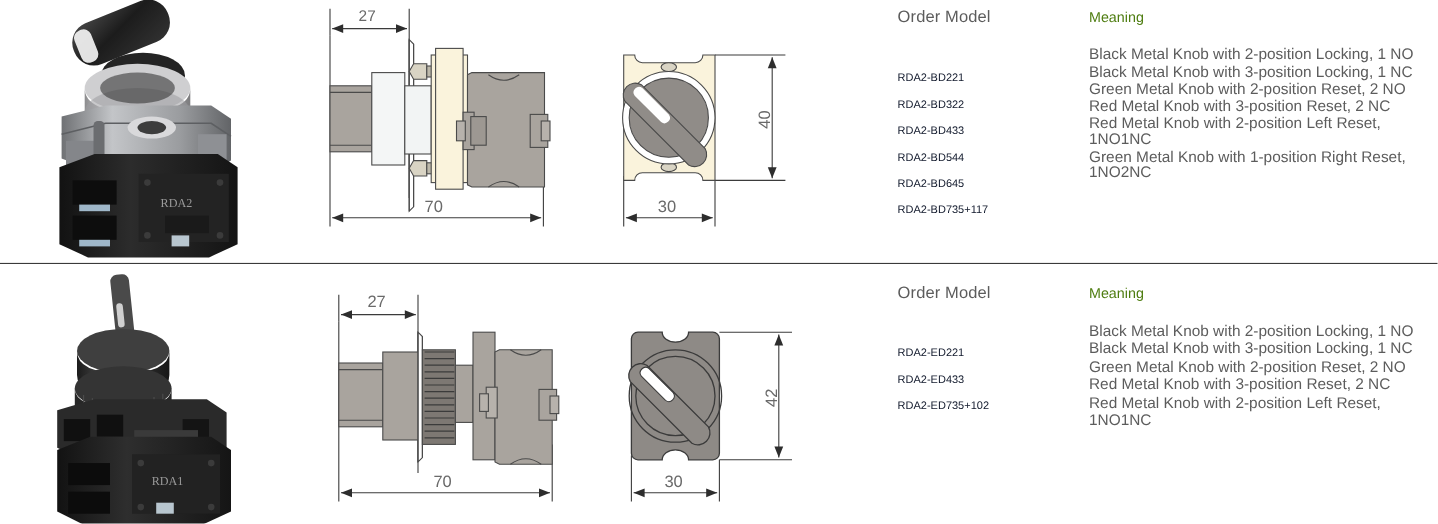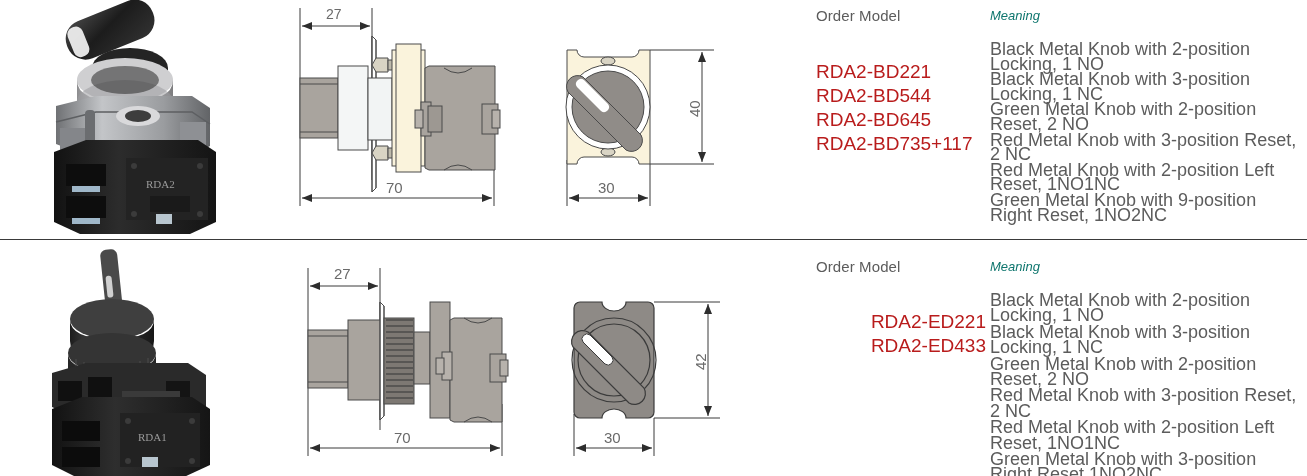--- a/index.html
+++ b/index.html
@@ -85,52 +85,51 @@
     letter-spacing: .1px;
     color: #5c5c5c;
     white-space: nowrap;
     text-align: right;
   }
   .spec-head-meaning {
     position: absolute;
     left: 180px;
     top: 8px;
     font-size: 13px;
-    color: #0f766e;
+    color: #4d7c0f;
     white-space: nowrap;
-    font-style: italic;
   }
   .model-list {
     position: absolute;
     left: 6px;
     top: 60px;
     width: 170px;
   }
   .model-list .model-row {
-    font-size: 19px;
+    font-size: 10px;
     line-height: 24px;
-    color: #b91c1c;
+    color: #0f172a;
     white-space: nowrap;
   }
   .meaning-list {
     position: absolute;
     left: 180px;
     top: 42px;
     width: 312px;
   }
   .meaning-list .meaning-row {
-    font-size: 18px;
+    font-size: 14px;
     line-height: 14.6px;
     color: #5c5c5c;
     margin-bottom: 1px;
   }
   
   .section-bottom .spec-head-model { top: 18px; }
   .section-bottom .spec-head-meaning { top: 19px; }
-  .section-bottom .model-list { top: 70px; text-align: right; }
+  .section-bottom .model-list { top: 70px; }
   .section-bottom .meaning-list { top: 53px; }
   .section-bottom .meaning-list .meaning-row { line-height: 15.4px; }
 </style>
 </head>
 <body>
 
 <div class="sheet">
 
   <div class="section section-top">
 
@@ -282,32 +281,34 @@
         <path d="M42 80 l24 24 a5 5 0 0 1 -7 7 l-24 -24 a5 5 0 0 1 7 -7 z" fill="#ffffff"></path>
       </svg>
     </div>
 
     <div class="spec">
       <div class="spec-head-model">Order Model</div>
       <div class="spec-head-meaning">Meaning</div>
 
       <div class="model-list">
         <div class="model-row">RDA2-BD221</div>
+        <div class="model-row">RDA2-BD322</div>
+        <div class="model-row">RDA2-BD433</div>
         <div class="model-row">RDA2-BD544</div>
         <div class="model-row">RDA2-BD645</div>
         <div class="model-row">RDA2-BD735+117</div>
       </div>
 
       <div class="meaning-list">
         <div class="meaning-row">Black Metal Knob with 2-position Locking, 1 NO</div>
         <div class="meaning-row">Black Metal Knob with 3-position Locking, 1 NC</div>
         <div class="meaning-row">Green Metal Knob with 2-position Reset, 2 NO</div>
         <div class="meaning-row">Red Metal Knob with 3-position Reset, 2 NC</div>
         <div class="meaning-row">Red Metal Knob with 2-position Left Reset, 1NO1NC</div>
-        <div class="meaning-row">Green Metal Knob with 9-position Right Reset, 1NO2NC</div>
+        <div class="meaning-row">Green Metal Knob with 1-position Right Reset, 1NO2NC</div>
       </div>
     </div>
   </div>
 
   <div class="divider"></div>
 
   <div class="section section-bottom">
 
     <div class="photo-col">
       <svg class="photo-stage" width="240" height="236" viewBox="0 0 240 236">
@@ -454,26 +455,26 @@
       </svg>
     </div>
 
     <div class="spec">
       <div class="spec-head-model">Order Model</div>
       <div class="spec-head-meaning">Meaning</div>
 
       <div class="model-list">
         <div class="model-row">RDA2-ED221</div>
         <div class="model-row">RDA2-ED433</div>
+        <div class="model-row">RDA2-ED735+102</div>
       </div>
 
       <div class="meaning-list">
         <div class="meaning-row">Black Metal Knob with 2-position Locking, 1 NO</div>
         <div class="meaning-row">Black Metal Knob with 3-position Locking, 1 NC</div>
         <div class="meaning-row">Green Metal Knob with 2-position Reset, 2 NO</div>
         <div class="meaning-row">Red Metal Knob with 3-position Reset, 2 NC</div>
         <div class="meaning-row">Red Metal Knob with 2-position Left Reset, 1NO1NC</div>
-        <div class="meaning-row">Green Metal Knob with 3-position Right Reset,1NO2NC</div>
       </div>
     </div>
   </div>
 
 </div>
 
 </body></html>

